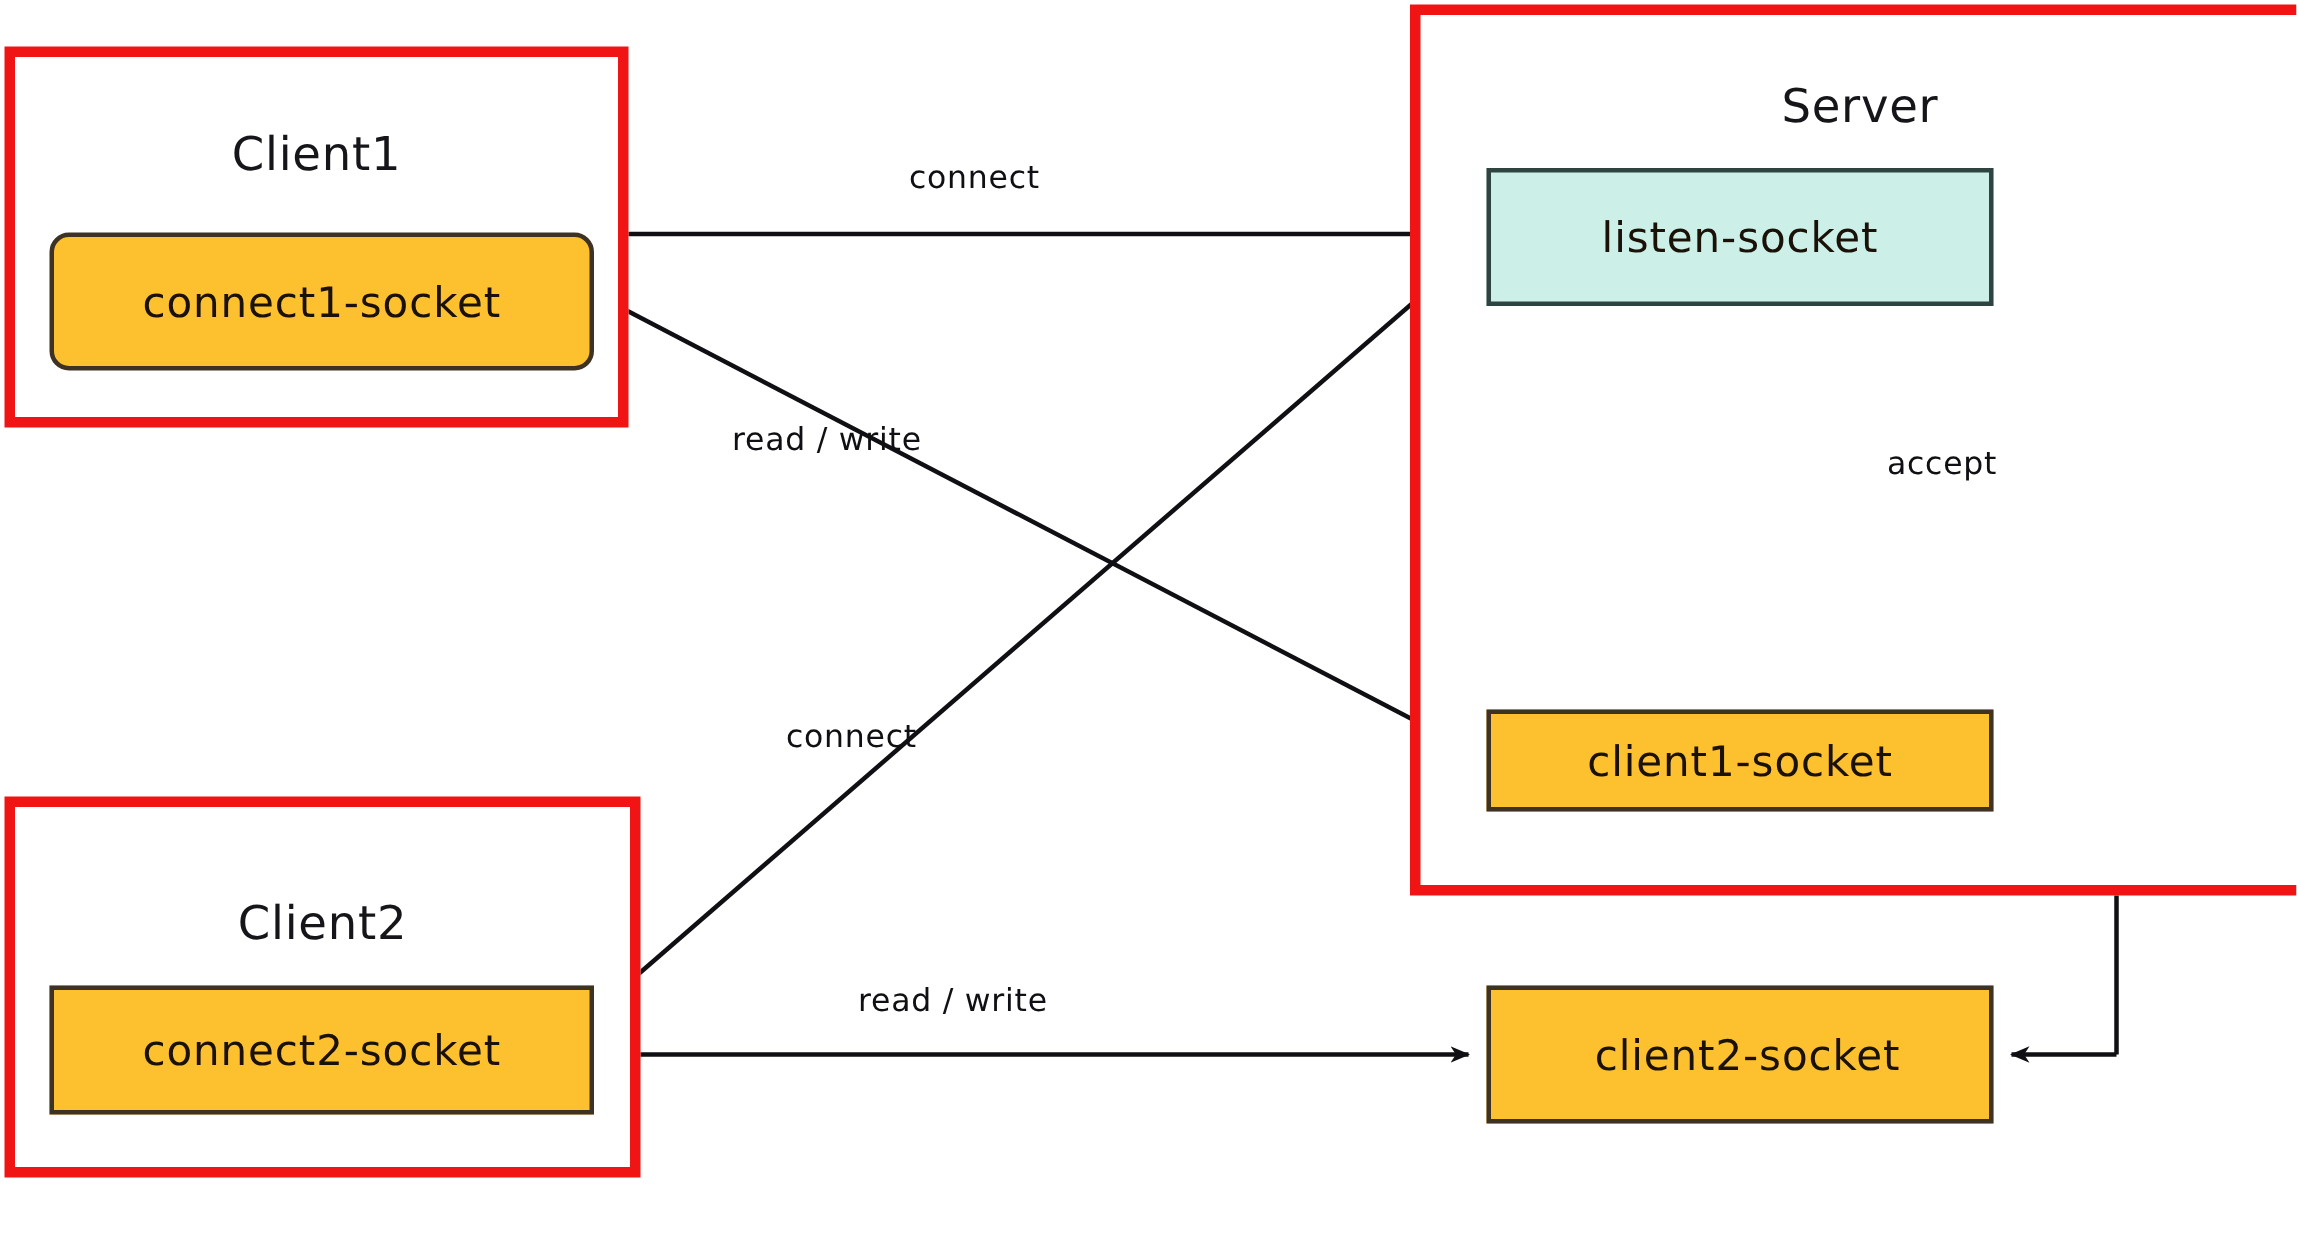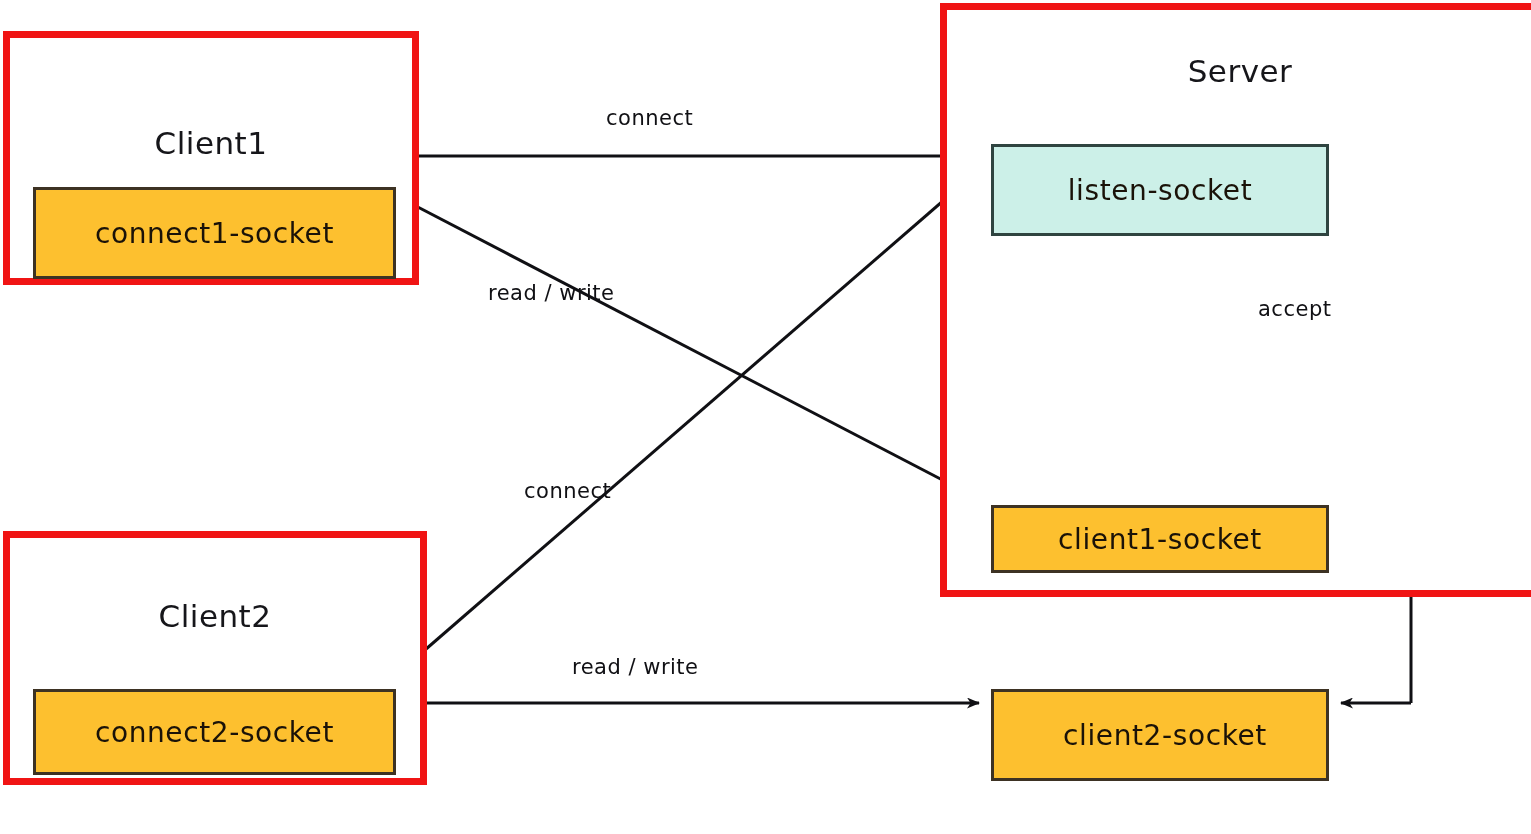--- a/index.html
+++ b/index.html
@@ -40,48 +40,47 @@
 
   .group-title {
     position: absolute;
     width: 100%;
     text-align: center;
     font-size: 31px;
     color: #16161a;
     letter-spacing: 0.5px;
     white-space: nowrap;
   }
-  #client1-group .group-title { top: 47px; margin-top: 40px; }
+  #client1-group .group-title { top: 47px; }
   #client2-group .group-title { top: 60px; }
   #server-group  .group-title { top: 43px; }
 
   
   .node {
     position: absolute;
     box-sizing: border-box;
     display: flex;
     align-items: center;
     justify-content: center;
     font-size: 28px;
     color: #1a1208;
     letter-spacing: 0.6px;
     white-space: nowrap;
     z-index: 3;
-    margin-top: 32px;
   }
   .node.orange {
     background: #fdc02f;
     border: 3px solid #3d3223;
   }
   .node.mint {
     background: #ccf0e8;
     border: 3px solid #2f4440;
   }
 
-  #connect1-socket { left: 33px;  top: 155px; width: 363px; height: 92px; }
+  #connect1-socket { left: 33px;  top: 155px; width: 363px; height: 92px; border-radius: 13px; }
   #connect2-socket { left: 33px;  top: 657px; width: 363px; height: 86px; }
   #listen-socket   { left: 991px; top: 112px; width: 338px; height: 92px; }
   #client1-socket  { left: 991px; top: 473px; width: 338px; height: 68px; }
   #client2-socket  { left: 991px; top: 657px; width: 338px; height: 92px; padding-left: 10px; }
 
   
   .edge-label {
     position: absolute;
     font-size: 21px;
     color: #101014;

